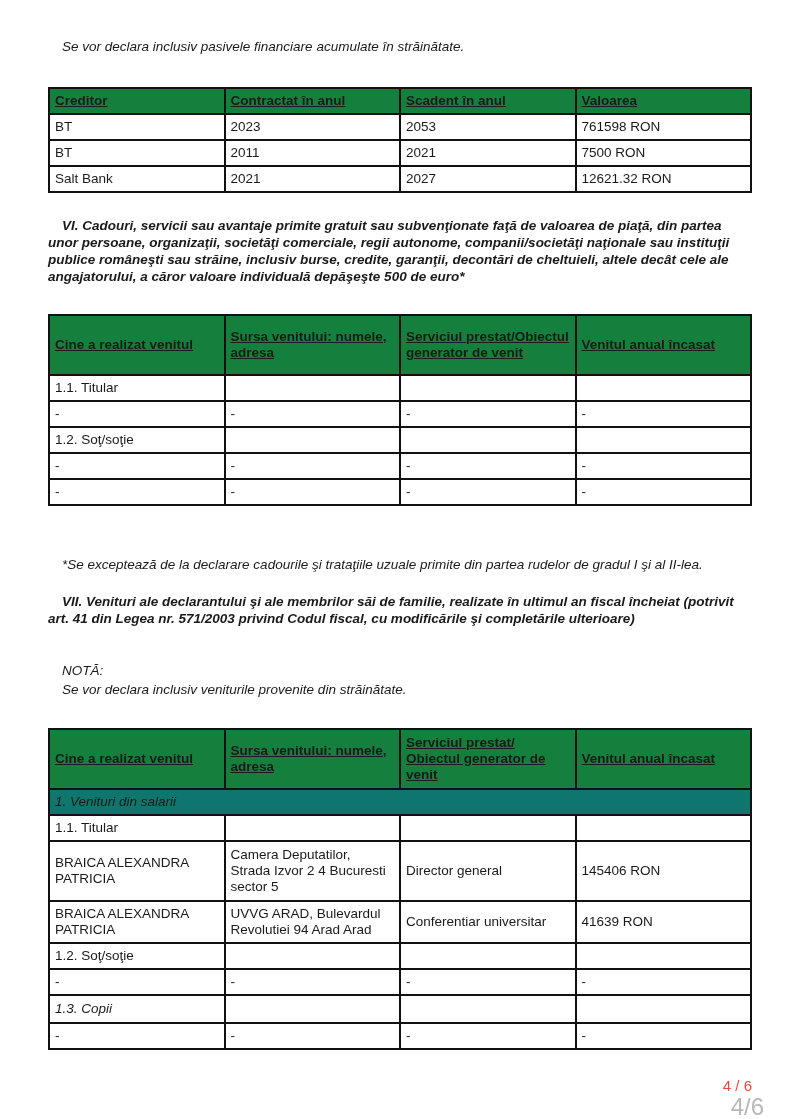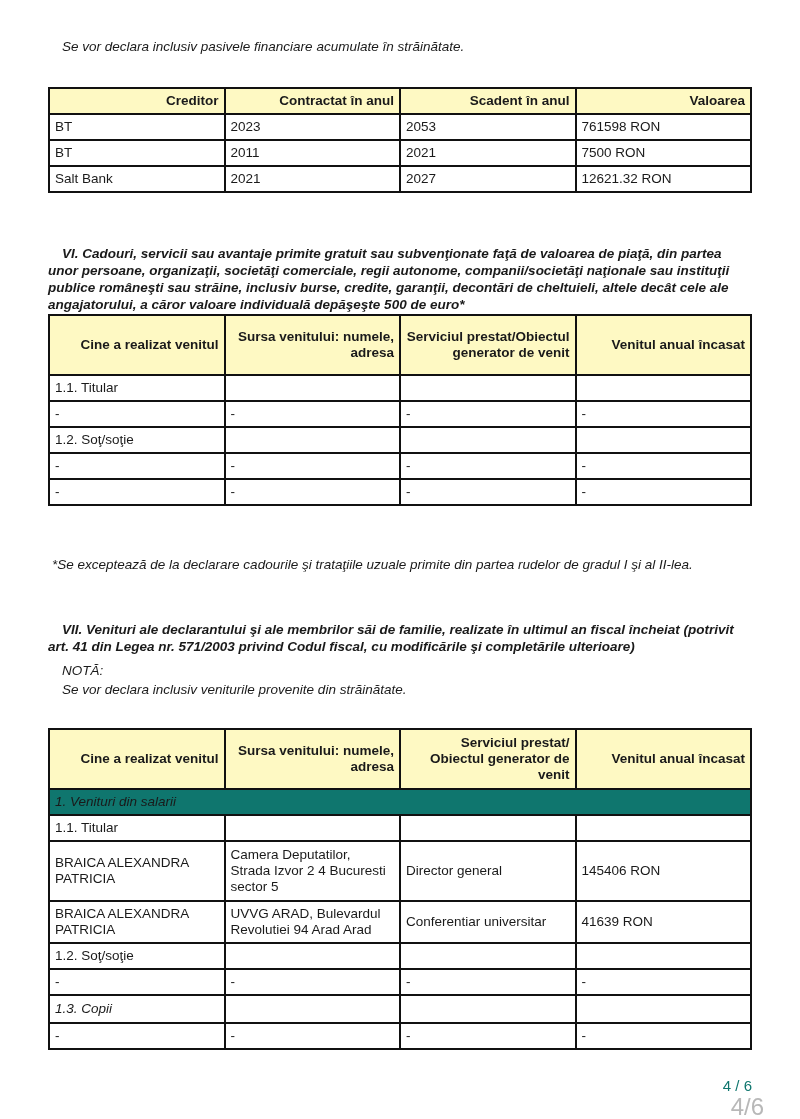--- a/index.html
+++ b/index.html
@@ -1,26 +1,26 @@
 <!DOCTYPE html>
 <html><head>
 <meta charset="utf-8">
 <style>
   html, body { margin:0; padding:0; background:#ffffff; }
   body { width:800px; height:1119px; position:relative; overflow:hidden;
          font-family:"Liberation Sans", "DejaVu Sans", sans-serif; color:#1a1a1a; }
   .abs { position:absolute; }
   .txt { font-size:13.5px; line-height:17px;font-style:italic; }
-  .bold { font-weight:bold;margin-top:28px; }
+  .bold { font-weight:bold; }
   .ital { font-style:italic; }
   table.doc { position:absolute; left:48px; width:704px; border-collapse:collapse; table-layout:fixed; }
   table.doc td, table.doc th { border:2px solid #111; font-size:13.5px; line-height:16px; padding:2px 5px; vertical-align:middle; text-align:left; overflow:hidden; }
-  table.doc th { background:#fef9c3; font-weight:bold; text-align:right; }
+  table.doc th { background:#15803d; font-weight:bold; text-align:left;text-decoration:underline; }
   table.doc td.section { background:#0f766e; font-style:italic; }
-  .pg1 { right:48px; top:1077px; font-size:15px; color:#0f766e; }
+  .pg1 { right:48px; top:1077px; font-size:15px; color:#ef4444; }
   .pg2 { right:36px; top:1093px; font-size:24px; color:#b8b8b8; font-weight:normal; }
 </style>
 </head>
 <body>
 
 <div class="abs txt" style="left:62px; top:38px;">Se vor declara inclusiv pasivele financiare acumulate în străinătate.</div>
 
 <table class="doc" style="top:87px;">
   <colgroup>
       <col style="width:25%">
@@ -98,21 +98,21 @@
   </tr>
   <tr style="height:26px;">
     <td>-</td>
     <td>-</td>
     <td>-</td>
     <td>-</td>
   </tr>
 </tbody>
   </table>
 
-<div class="abs txt ital" style="left:52px; top:556px;">*Se exceptează de la declarare cadourile şi trataţiile uzuale primite din partea rudelor de gradul I şi al II-lea.</div>
+<div class="abs txt ital" style="left:62px; top:556px;">*Se exceptează de la declarare cadourile şi trataţiile uzuale primite din partea rudelor de gradul I şi al II-lea.</div>
 
 <div class="abs txt bold" style="left:48px; top:593px; width:706px; text-indent:14px;">VII. Venituri ale declarantului şi ale membrilor săi de familie, realizate în ultimul an fiscal încheiat (potrivit art. 41 din Legea nr. 571/2003 privind Codul fiscal, cu modificările şi completările ulterioare)</div>
 
 <div class="abs txt" style="left:62px; top:662px;">NOTĂ:</div>
 <div class="abs txt" style="left:62px; top:681px;">Se vor declara inclusiv veniturile provenite din străinătate.</div>
 
 <table class="doc" style="top:728px;">
   <colgroup>
       <col style="width:25%">
       <col style="width:25%">

